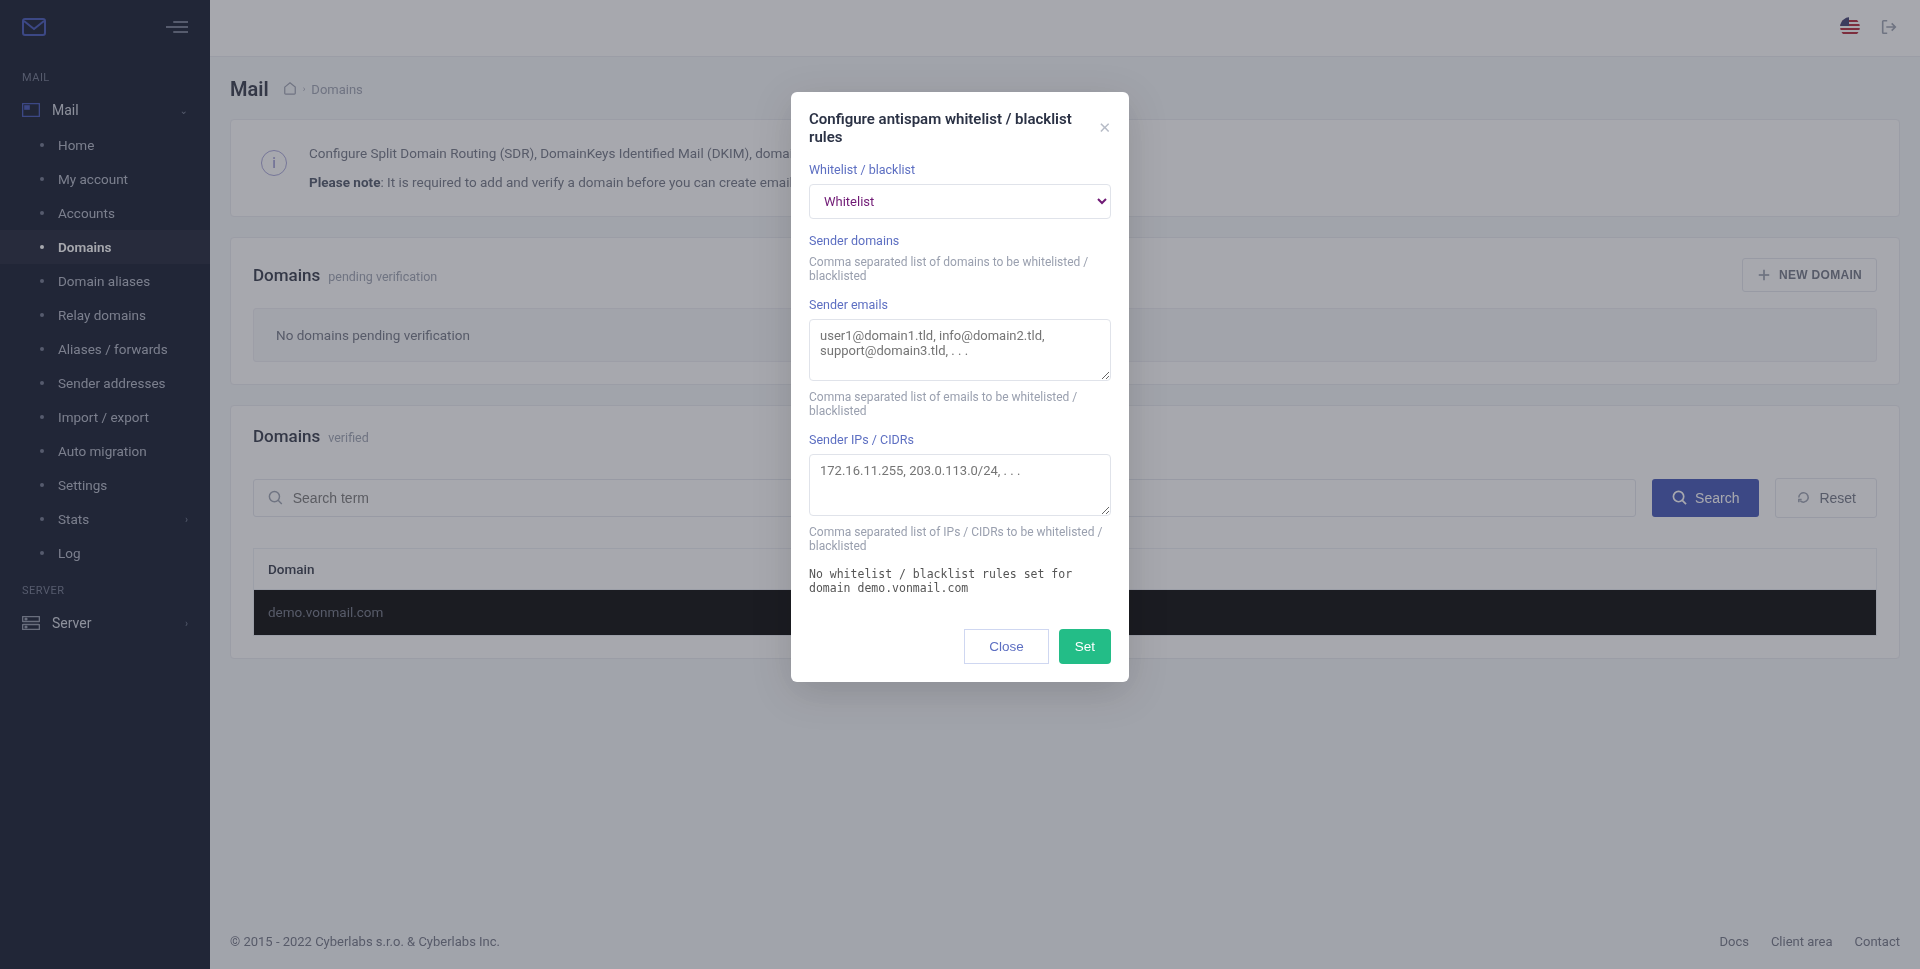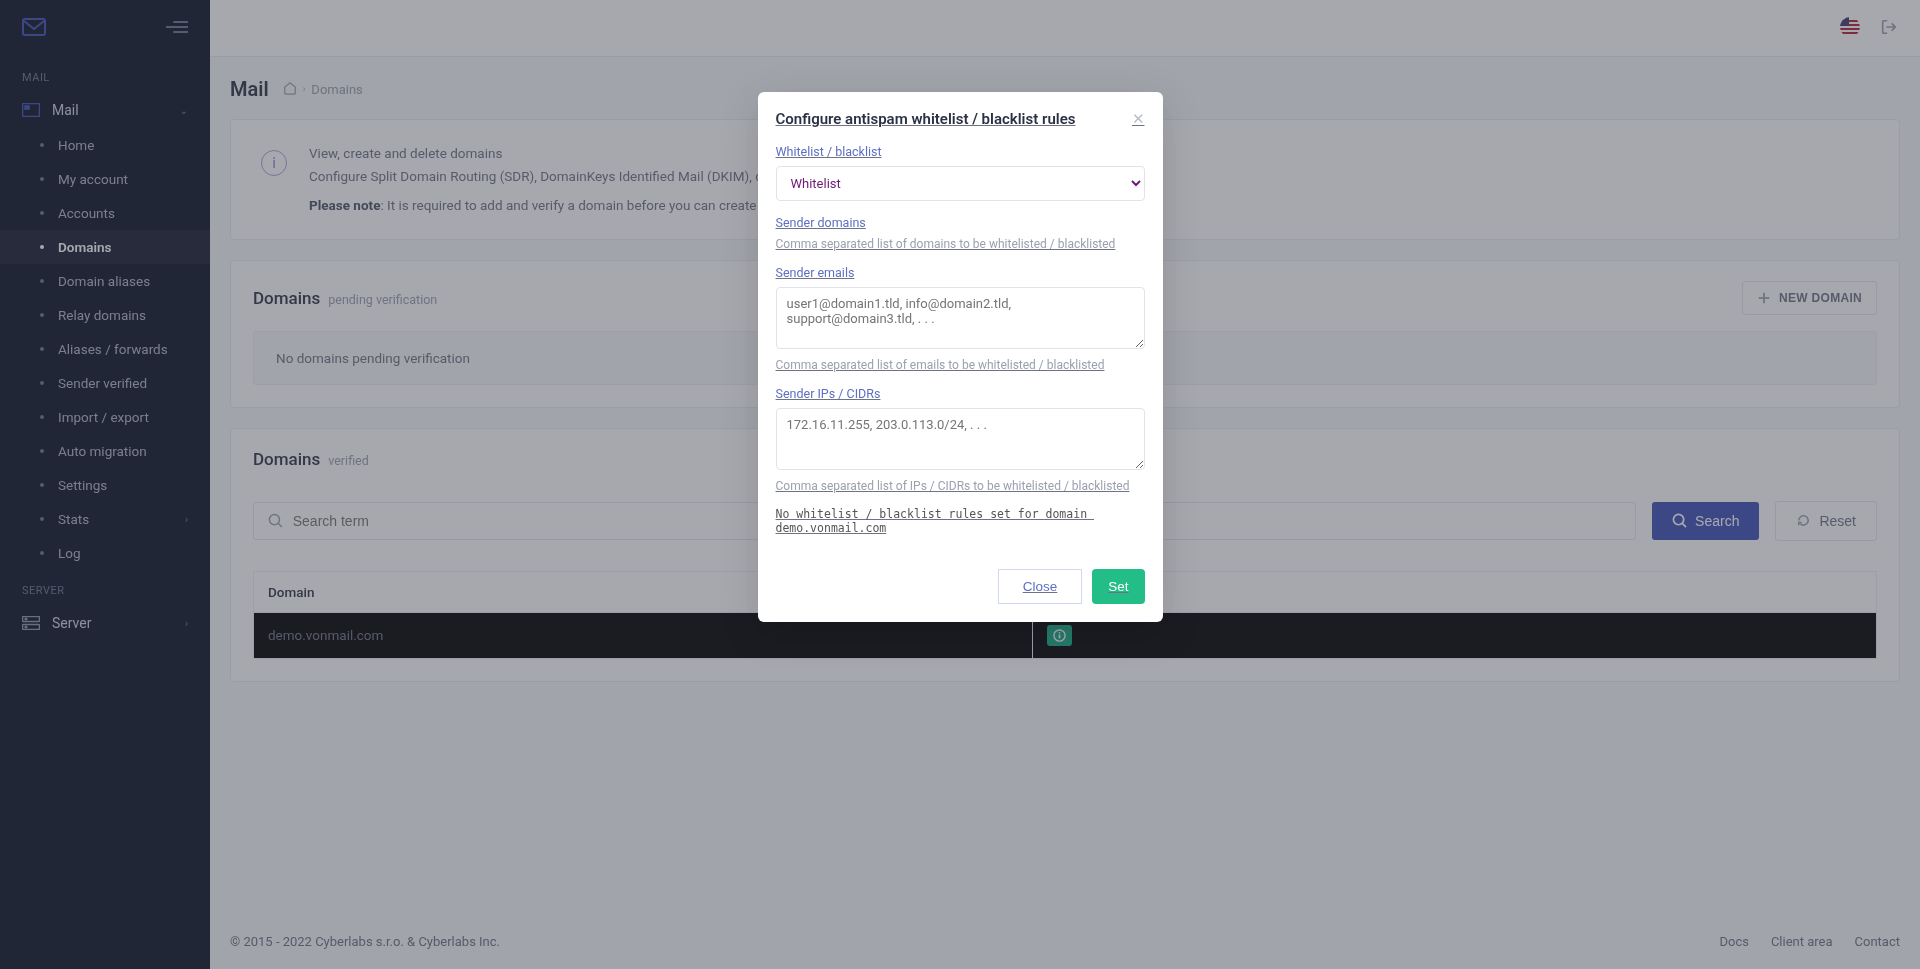--- a/index.html
+++ b/index.html
@@ -159,25 +159,24 @@
 .footer .links { display:flex; gap:22px; }
 
 
 .overlay {
   position: fixed; inset:0;
   background: rgba(60,63,75,0.45);
   display:flex; justify-content:center; align-items:flex-start;
   padding-top: 92px;
 }
 .modal {
-  width: 405px;
+  width: 338px;
   background: #fff;
   border-radius: 6px;
   box-shadow: 0 10px 40px rgba(0,0,0,0.15);
-  text-decoration: underline;
 }
 .modal-head {
   display:flex; justify-content:space-between; align-items:center;
   padding: 18px 18px 16px;
 }
 .modal-title { font-size: 15px; font-weight:600; color:#2b3245; }
 .modal-close { color:#b7bcc7; cursor:pointer; font-size:15px; }
 .modal-body { padding: 0 18px 14px; }
 .form-group { margin-bottom: 14px; }
 .form-label { font-size: 12.5px; color:#5d6fc2; margin-bottom: 7px; display:block; }
@@ -264,21 +263,21 @@
       <li>
           <span class="bullet"></span>
           <span>Relay domains</span>
         </li>
       <li>
           <span class="bullet"></span>
           <span>Aliases / forwards</span>
         </li>
       <li>
           <span class="bullet"></span>
-          <span>Sender verified</span>
+          <span>Sender addresses</span>
         </li>
       <li>
           <span class="bullet"></span>
           <span>Import / export</span>
         </li>
       <li>
           <span class="bullet"></span>
           <span>Auto migration</span>
         </li>
       <li>
@@ -340,21 +339,20 @@
                 <path d="M2 7l6-5 6 5v7a1 1 0 0 1-1 1H3a1 1 0 0 1-1-1z"></path>
               </svg></span>
           <span class="sep">›</span>
           <span>Domains</span>
         </span>
       </div>
 
       <div class="card info-card">
         <div class="info-icon">i</div>
         <div class="info-text">
-          <div>View, create and delete domains</div>
           <div>Configure Split Domain Routing (SDR), DomainKeys Identified Mail (DKIM), domain catch-all</div>
           <div style="margin-top:6px"><strong>Please note</strong><span>: It is required to add and verify a domain before you can create email accounts and start sending and receiving emails.</span></div>
         </div>
       </div>
 
       <div class="card section-card">
         <div class="sec-head">
           <div><span class="sec-title">Domains</span><span class="sec-sub">pending verification</span></div>
           <button class="new-btn">
             <svg viewBox="0 0 16 16" fill="none" stroke-width="2">

